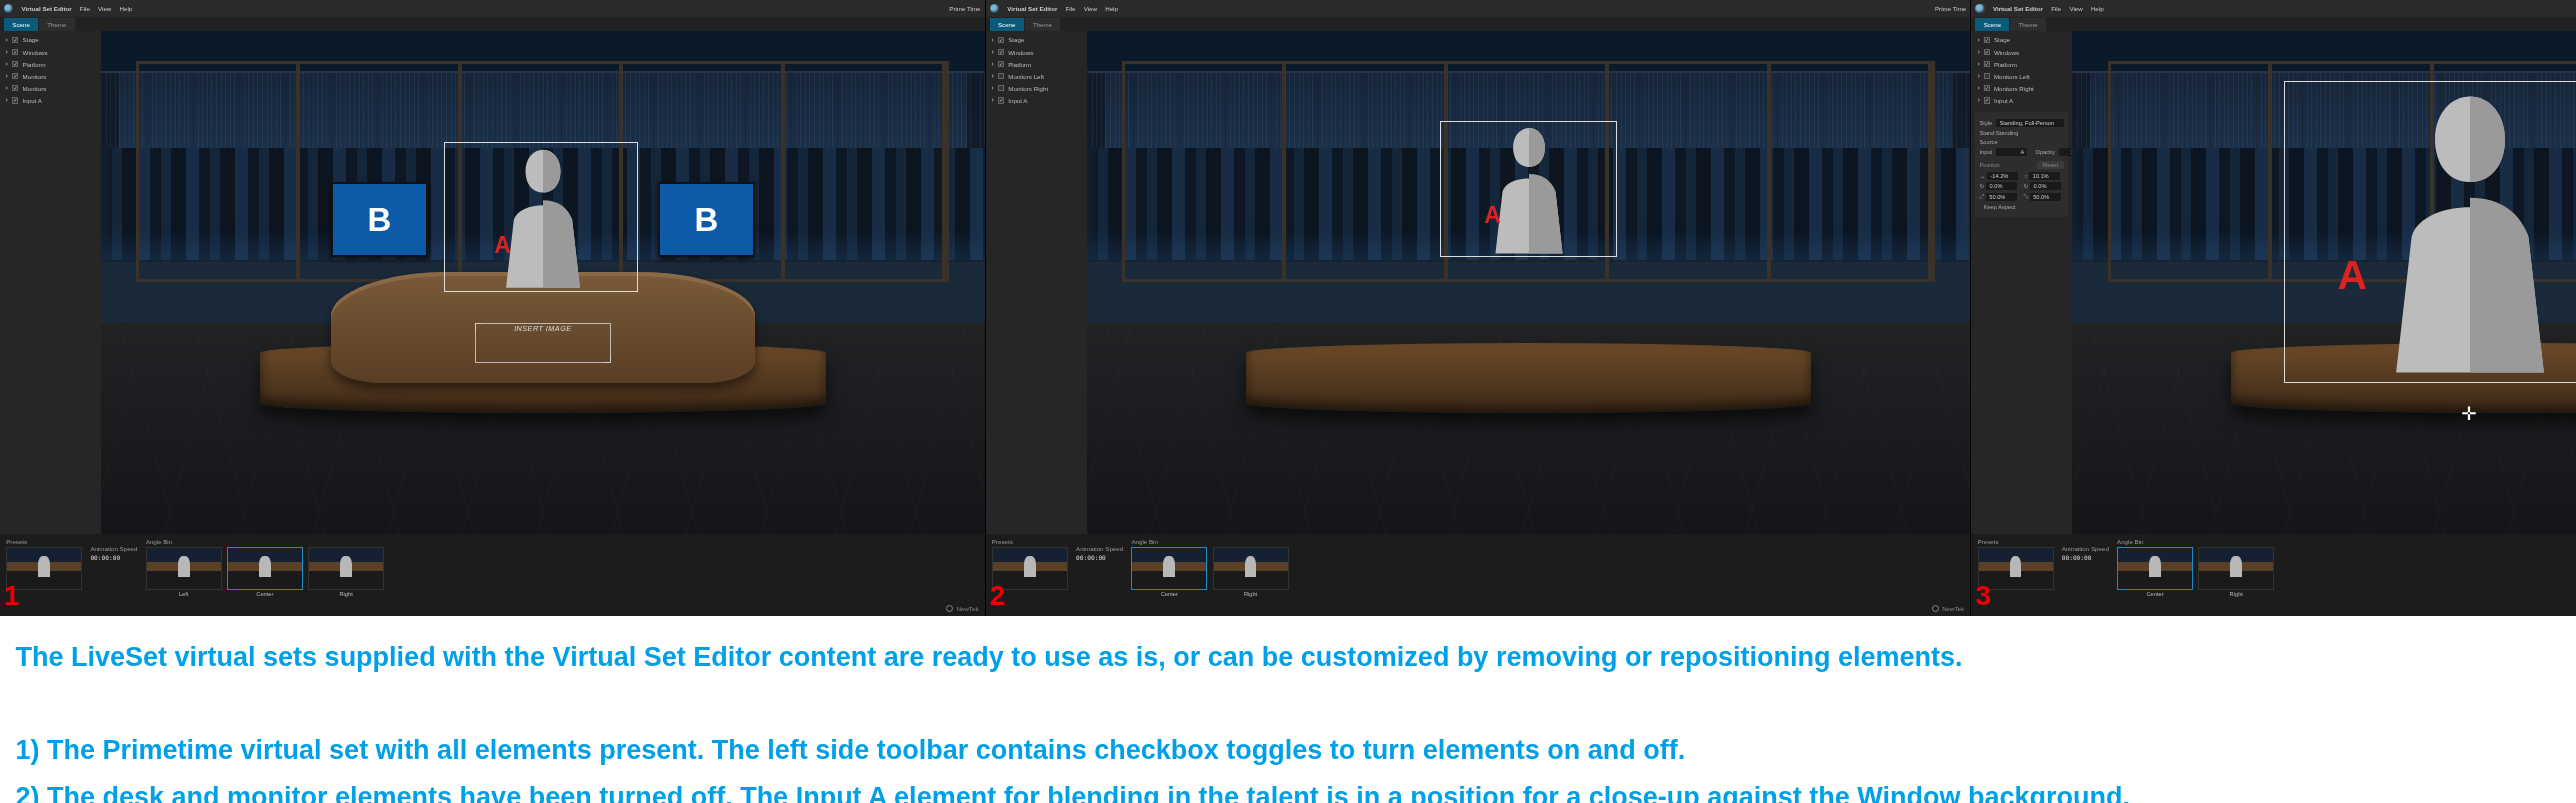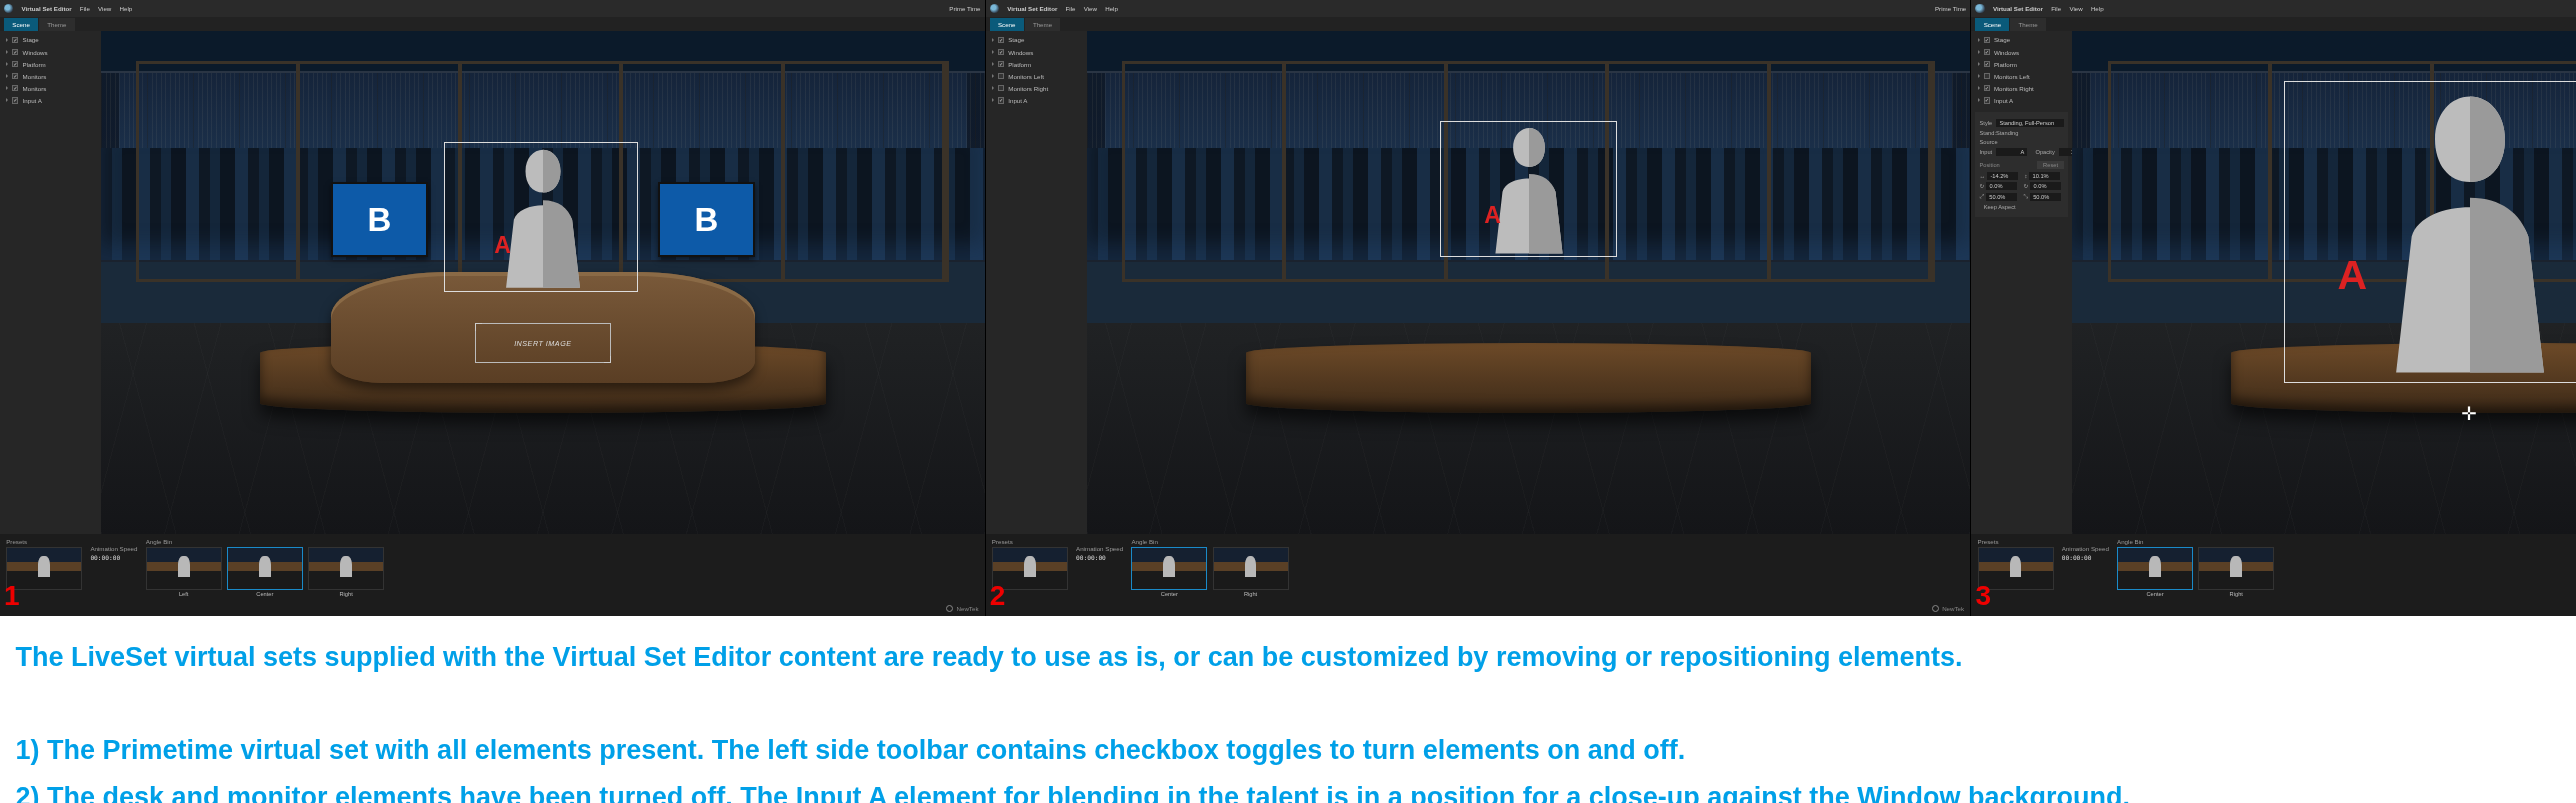--- a/index.html
+++ b/index.html
@@ -60,21 +60,21 @@
     background: linear-gradient(#2a1c10,#15100a); border-radius:50%/20%;
     box-shadow: 0 5.2px 10.3px rgba(0,0,0,.6); z-index:-1;}
   .desk { position: absolute; left: 26%; right: 26%; bottom: 30%; height: 22%;
     background: linear-gradient(#7a5a3a, #5a3e24);
     border-radius: 28% 28% 12% 12% / 40% 40% 20% 20%;
     box-shadow: inset 0 4.1px 0 #8a6a46, 0 5.2px 10.3px rgba(0,0,0,.5);
     display: flex; align-items: center; justify-content: center;
   }
   .desk .insert { position: absolute; bottom: 18%; width: 32%; height: 36%;
     border: 1px solid #bbb; color: #ddd; font-size: 7.2px; font-style: italic;
-    display: flex; align-items: center; justify-content: center; letter-spacing: 0.5px;
+    display: flex; justify-content: center; letter-spacing: 0.5px;
   }
   .desk .insert::before, .desk .insert::after { content:""; position:absolute; width:6.2px; height:6.2px; border:1px solid #ccc; }
   .desk .insert::before { top:-1px; left:-1px; border-right:none; border-bottom:none; }
   .desk .insert::after  { bottom:-1px; right:-1px; border-left:none; border-top:none; }
   .monitor { position: absolute; top: 30%; width: 11%; height: 15%;
     background: #0d5aa8; border: 2.1px solid #111; color: #fff;
     display: flex; align-items: center; justify-content: center; font-size: 33px; font-weight: bold;
     box-shadow: 0 3.1px 5.2px rgba(0,0,0,.5);
   }
   .monitor.left { left: 26%; }

